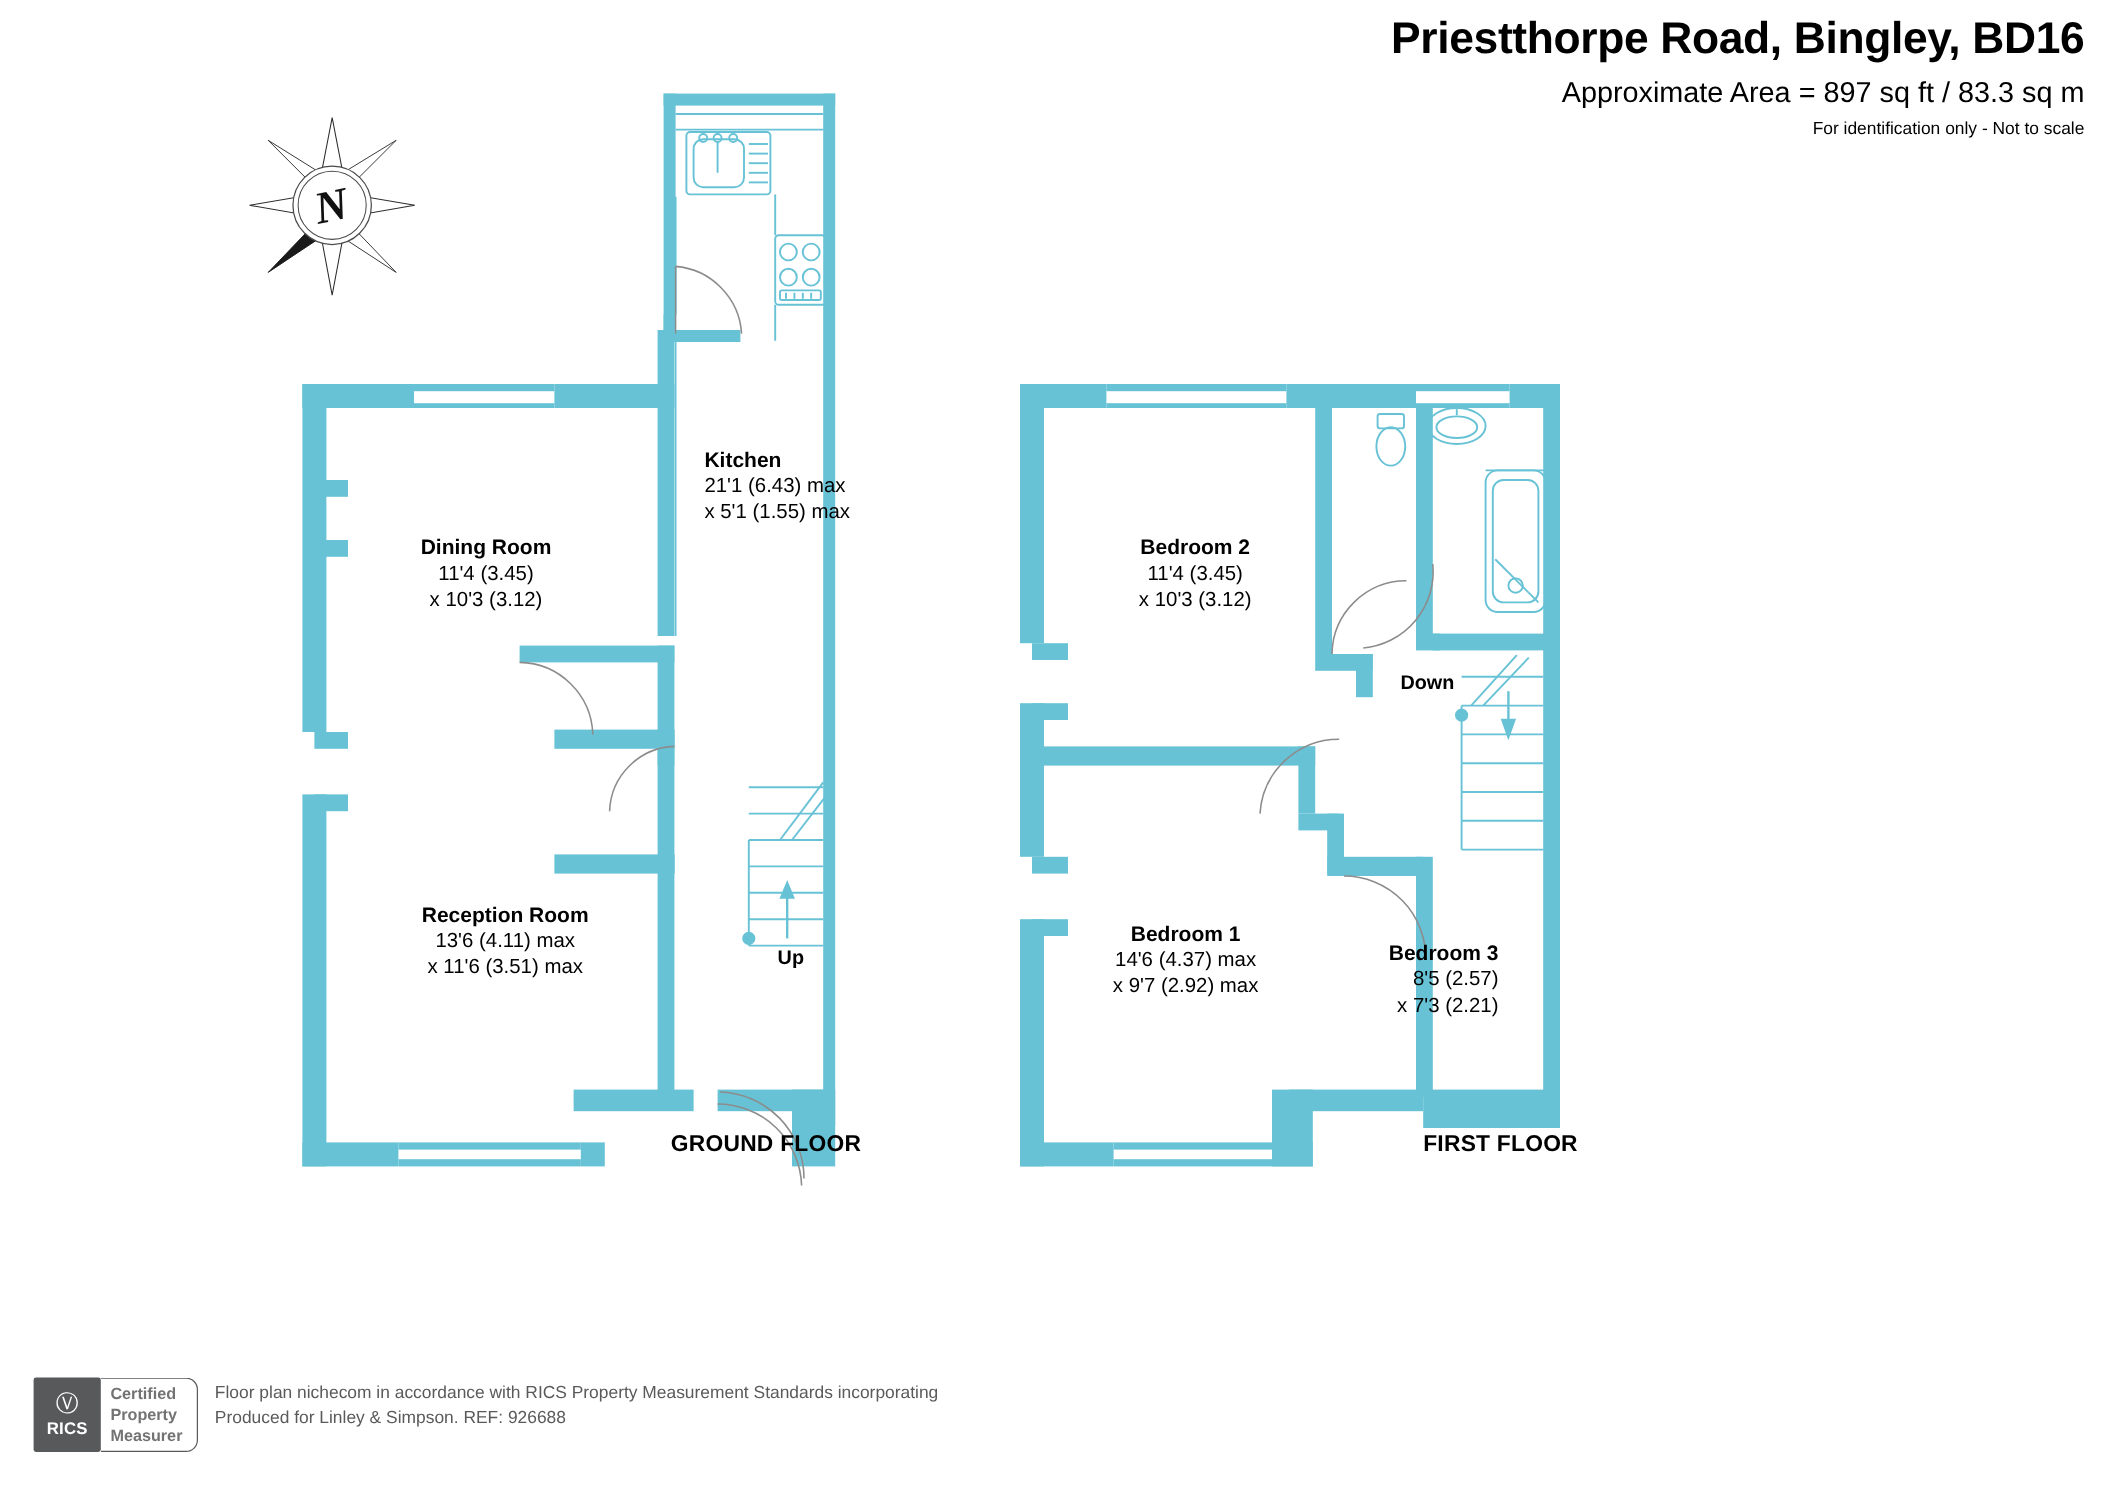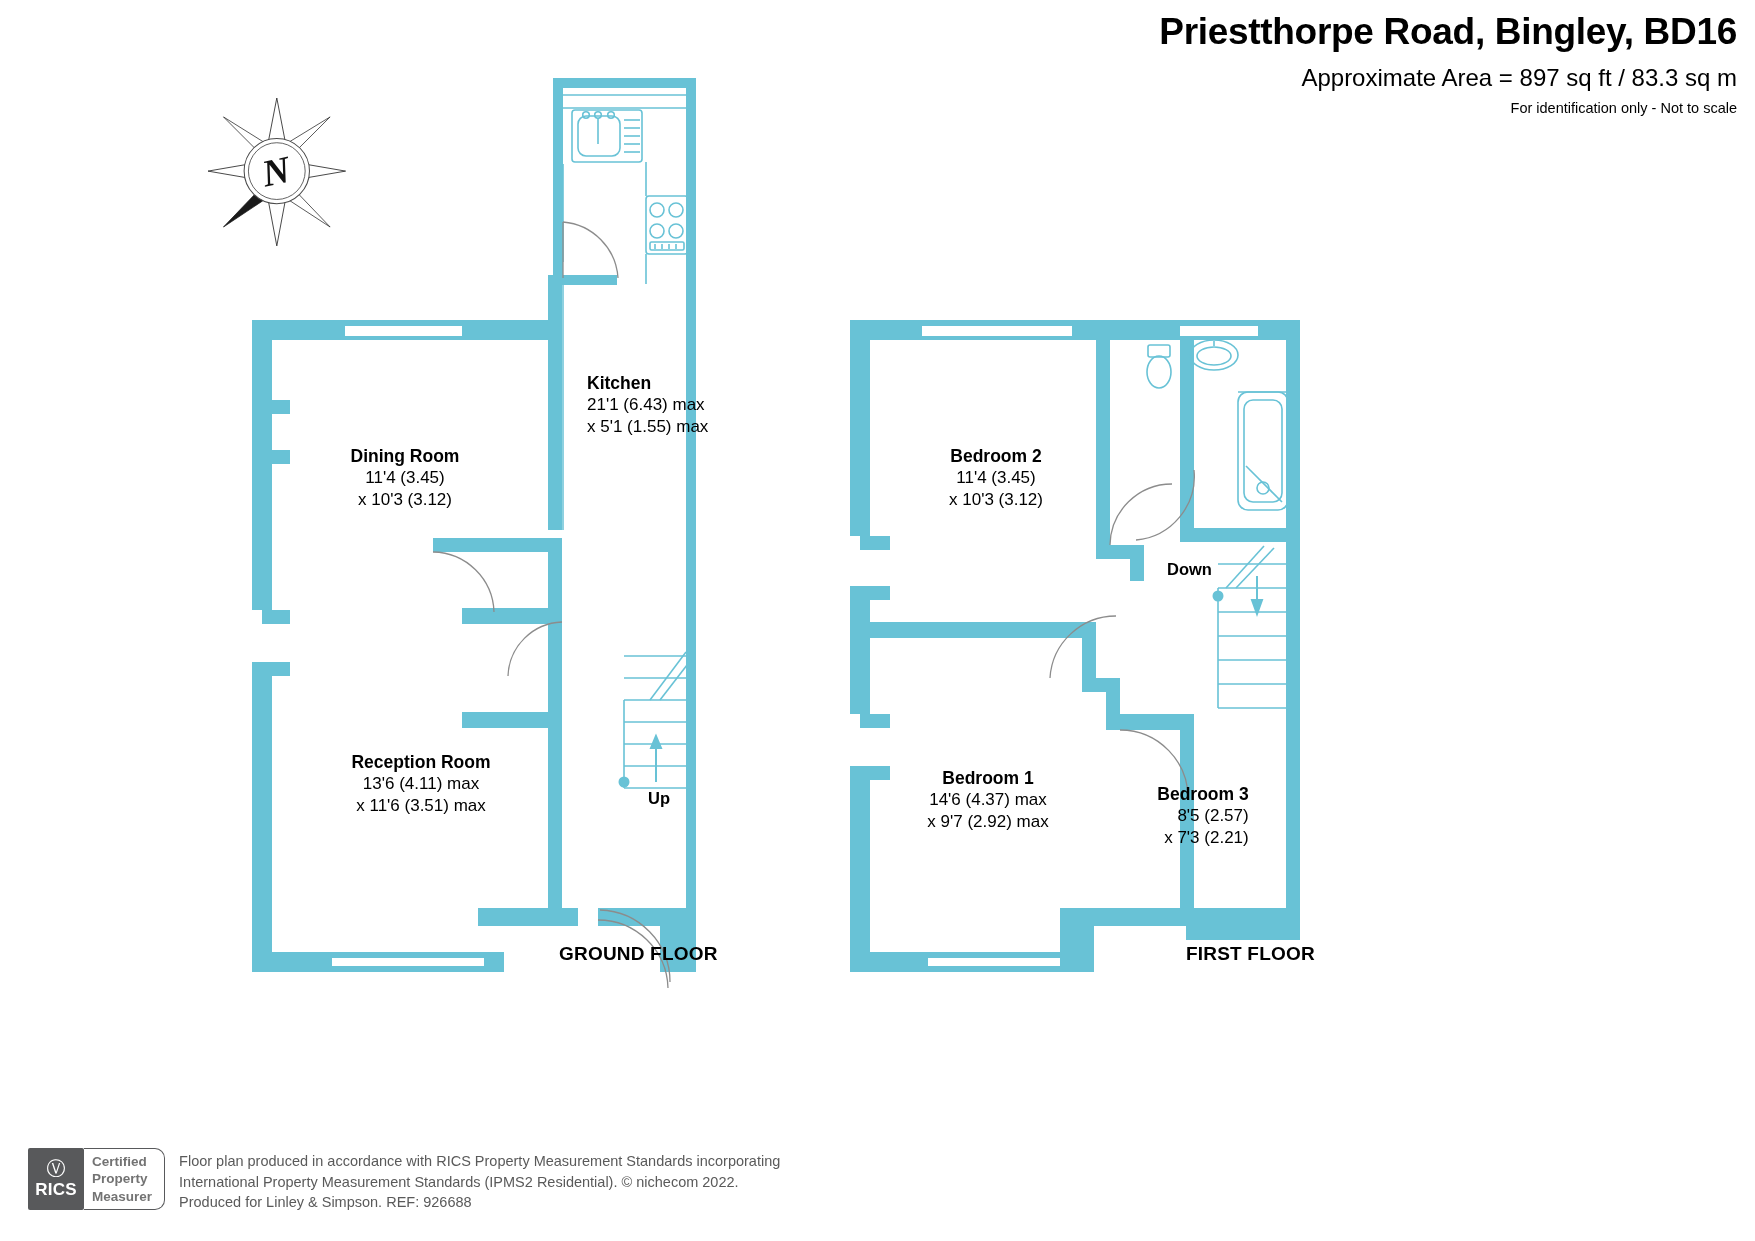--- a/index.html
+++ b/index.html
@@ -109,21 +109,21 @@
     align-items: center;
     justify-content: center;
     border-radius: 2px;
   }
   .rics-mark .glyph {
     font-size: 19px;
     line-height: 1;
     margin-bottom: 2px;
   }
   .rics-mark .word {
-    font-size: 17px;
+    font-size: 14px;
     font-weight: bold;
     letter-spacing: 0.2px;
   }
   .rics-text {
     border: 1.6px solid #58595b;
     border-left: none;
     border-radius: 0 10px 10px 0;
     padding: 3px 12px 3px 8px;
     display: flex;
     flex-direction: column;
@@ -446,19 +446,18 @@
         <span class="glyph">Ⓥ</span>
         <span class="word">RICS</span>
       </div>
       <div class="rics-text">
         <span>Certified</span>
         <span>Property</span>
         <span>Measurer</span>
       </div>
     </div>
     <div class="disclaimer">
-      <span class="row">Floor plan produced in accordance with RICS Property Measurement Standards incorporating</span>
-      <span class="row">International Property Measurement Standards (IPMS2 Residential).   © nichecom 2022.</span>
+      <span class="row">Floor plan nichecom in accordance with RICS Property Measurement Standards incorporating</span>
       <span class="row">Produced for Linley &amp; Simpson.   REF: 926688</span>
     </div>
   </div>
 
 </div>
 
 </body></html>

